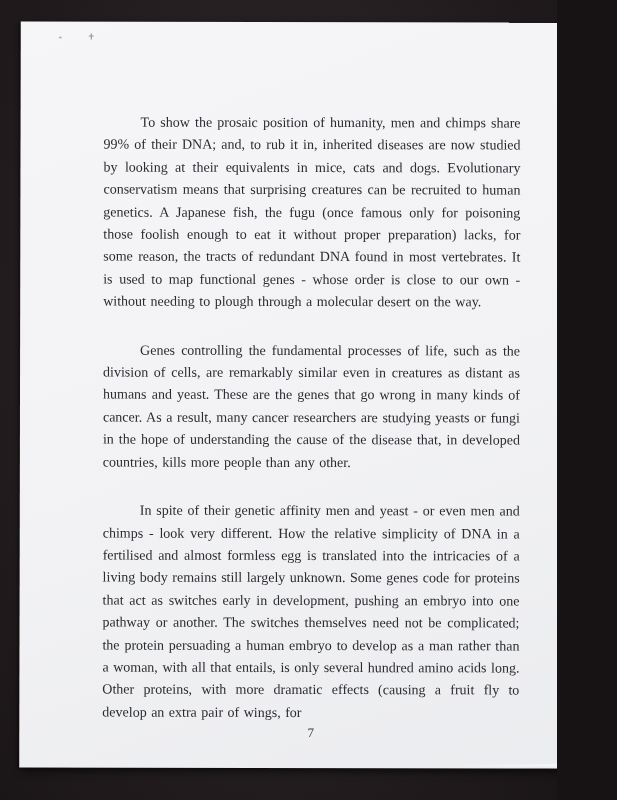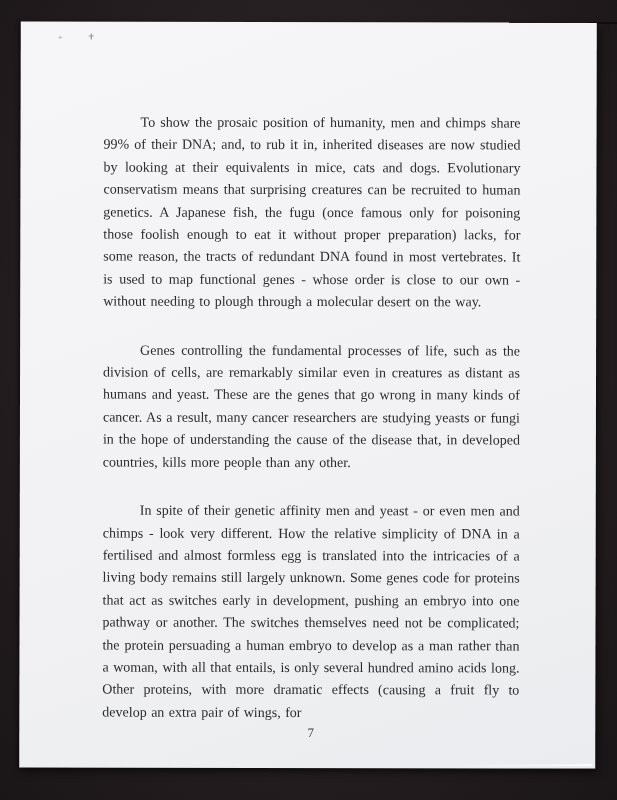--- a/index.html
+++ b/index.html
@@ -2,21 +2,21 @@
 <html><head>
 <meta charset="utf-8">
 <style>
   html, body {
     margin: 0;
     padding: 0;
     background: #171314;
   }
   .scene {
     position: relative;
-    width: 617px;
+    width: 557px;
     height: 800px;
     overflow: hidden;
     background: radial-gradient(ellipse at 50% 42%, #2c2527 0%, #251f21 55%, #1a1516 100%);
     font-family: "Liberation Serif", serif;
   }
   .backdrop-seam {
     position: absolute;
     left: 588px;
     top: 22px;
     width: 29px;

